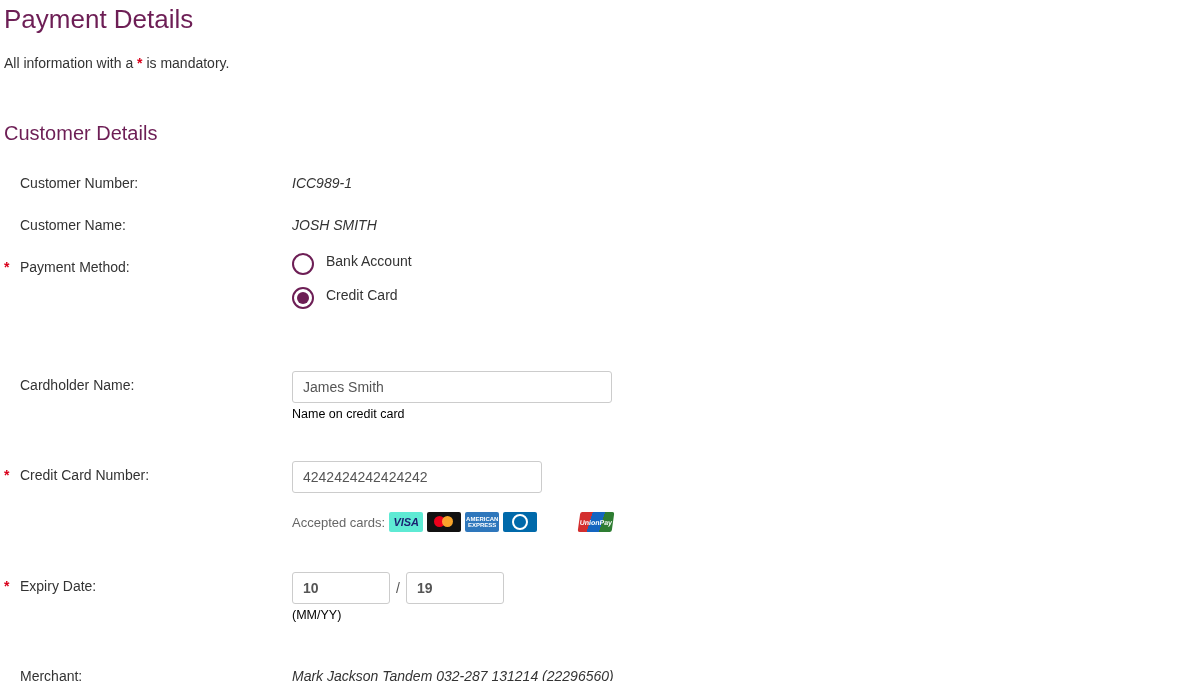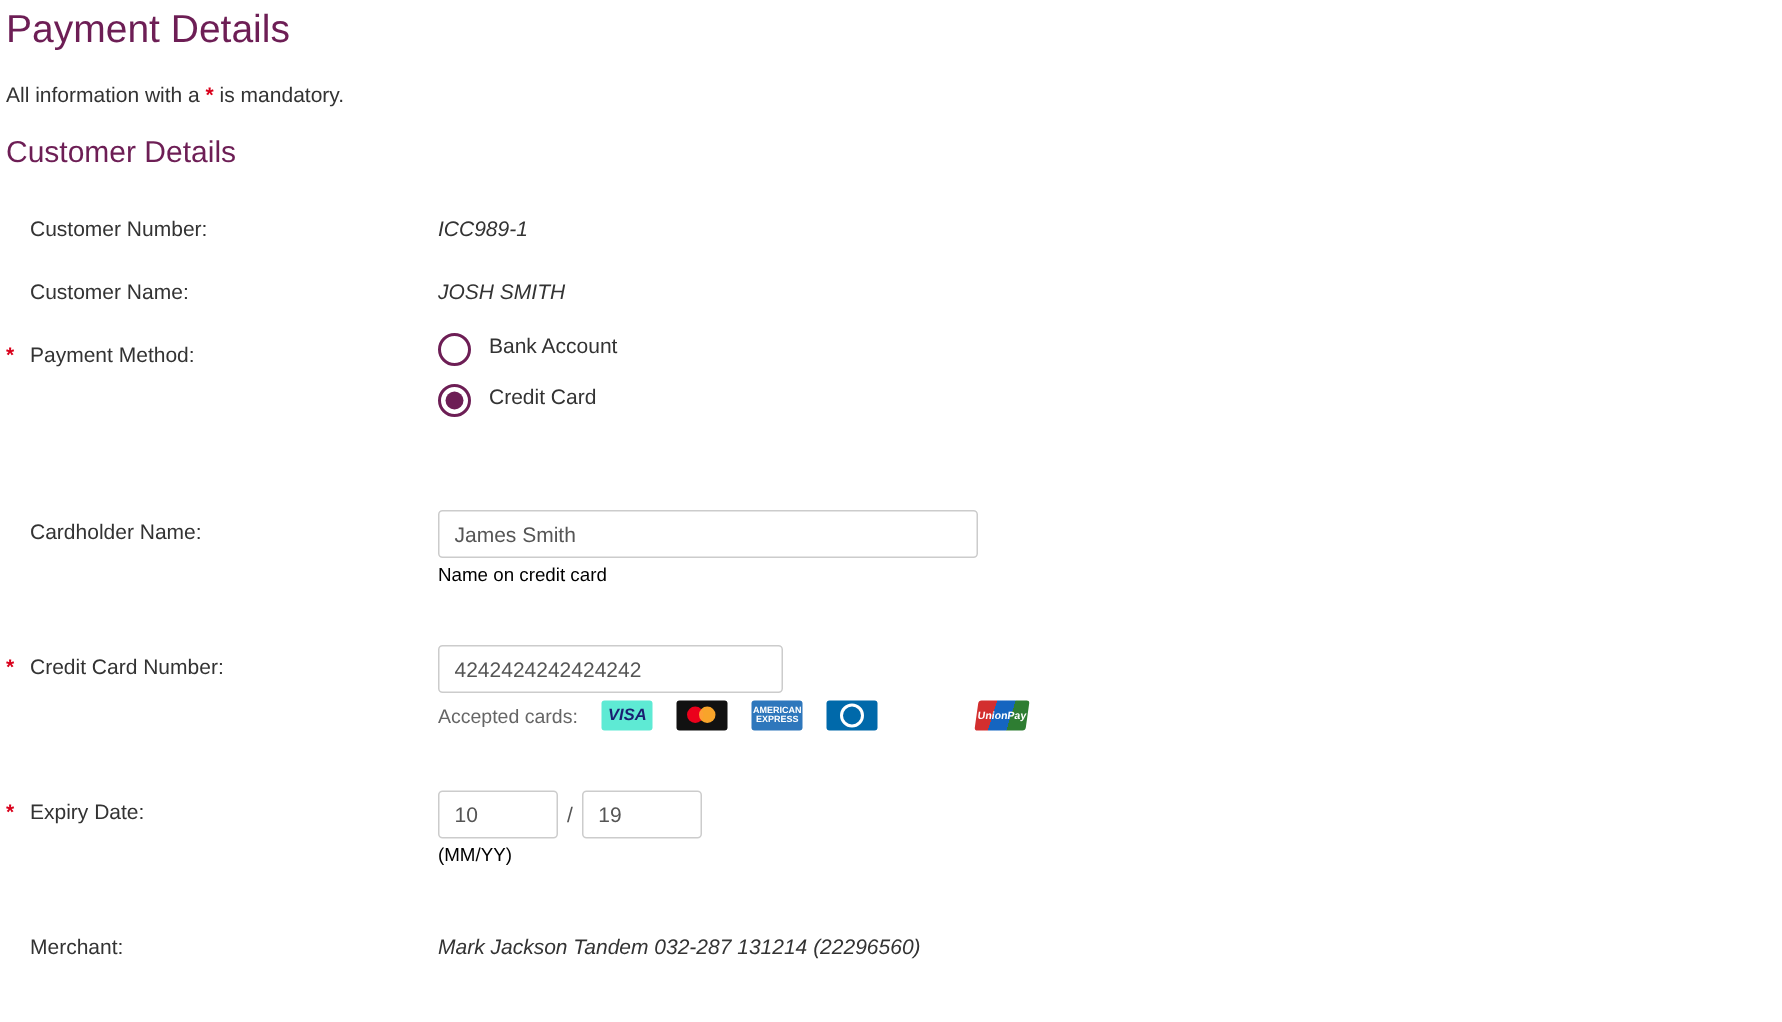--- a/index.html
+++ b/index.html
@@ -13,21 +13,21 @@
     }
     h1.page-title {
       font-size: 26px;
       font-weight: 400;
       color: #6d1e55;
       margin-bottom: 20px;
     }
     .mandatory-note {
       font-size: 14px;
       color: #333;
-      margin-bottom: 20px;
+      margin-bottom: 51px;
     }
     .asterisk {
       color: #d9001b;
       font-weight: bold;
       font-size: 14px;
     }
     h2.section-title {
       font-size: 20px;
       font-weight: 400;
       color: #6d1e55;
@@ -89,33 +89,33 @@
       color: #333;
     }
     input.text-field {
       font-family: inherit;
       font-size: 14px;
       padding: 7px 10px;
       border: 1px solid #ccc;
       border-radius: 3px;
       color: #555;
     }
-    .field-wide { width: 360px; }
-    .field-med { width: 230px; }
-    .field-small { width: 80px; }
+    .field-wide { width: 320px; }
+    .field-med { width: 250px; }
+    .field-small { width: 98px; font-weight: bold; }
     .hint {
       font-size: 12.5px;
       color: #000000;
       margin-top: 4px;
     }
     .accepted-row {
       display: flex;
       align-items: center;
-      gap: 16px;
-      margin-top: 5px;
+      gap: 4px;
+      margin-top: 19px;
       font-size: 13px;
       color: #666;
     }
     .card-icon {
       width: 34px;
       height: 20px;
       border-radius: 2px;
       display: flex;
       align-items: center;
       justify-content: center;

